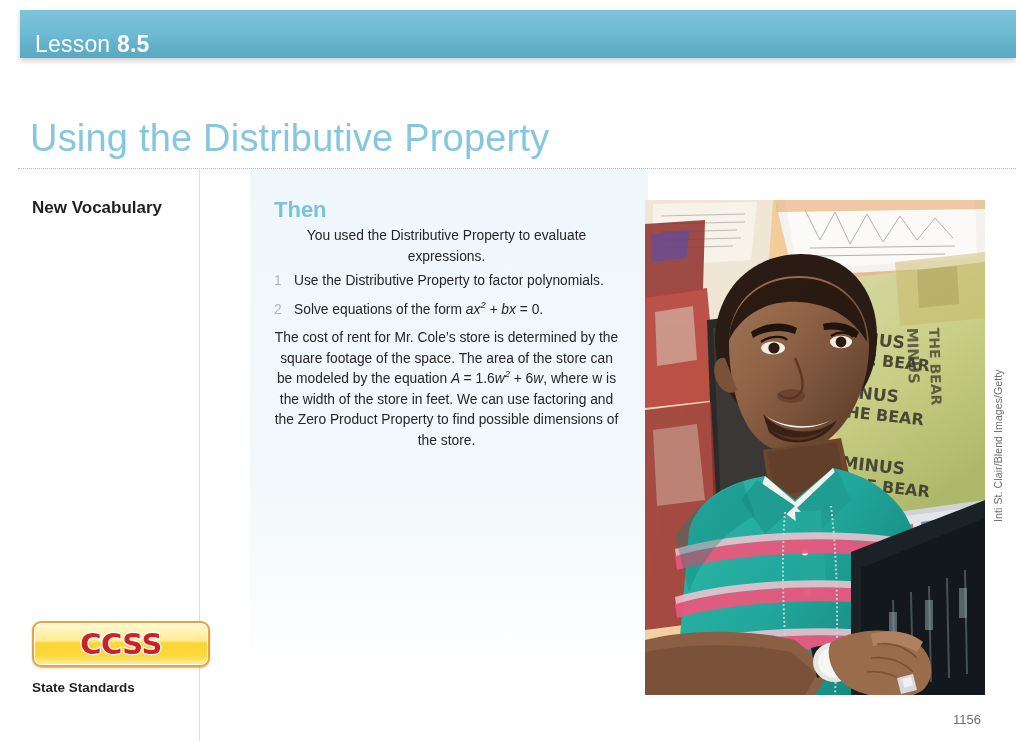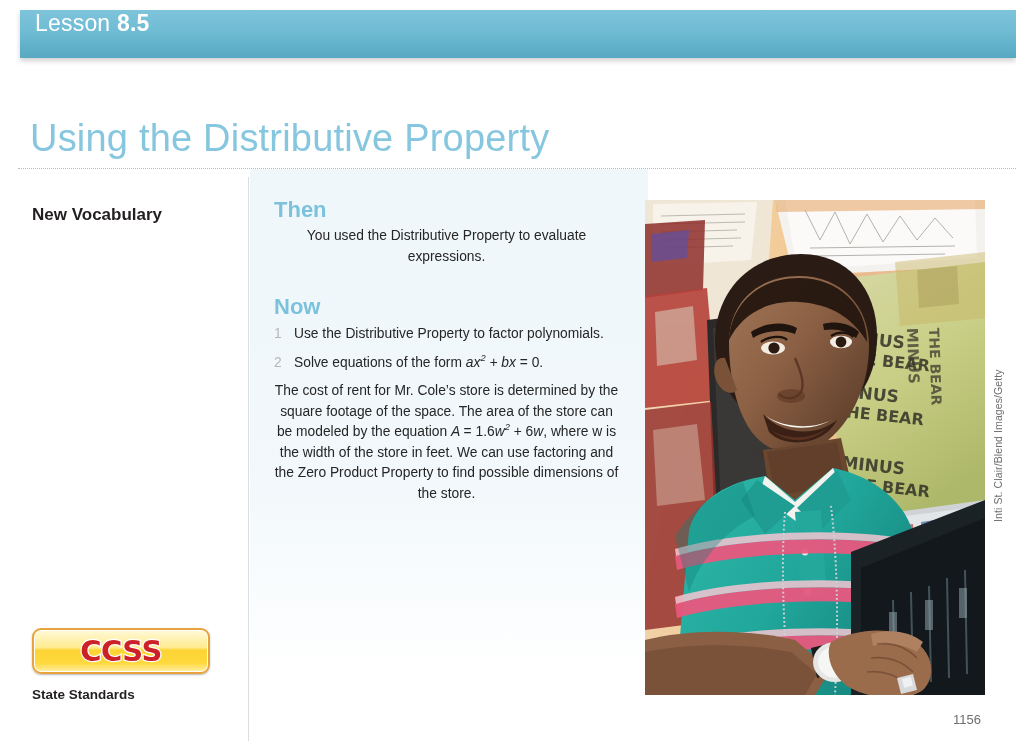--- a/index.html
+++ b/index.html
@@ -19,21 +19,21 @@
   
   .lesson-bar {
     position: absolute;
     left: 20px;
     top: 10px;
     right: 0;
     height: 48px;
     background: linear-gradient(to bottom, #7ec4da 0%, #6fbcd4 45%, #57a8c2 100%);
     box-shadow: 0 3px 5px rgba(0,0,0,0.18);
     display: flex;
-    align-items: flex-start;
+    align-items: flex-end;
   }
   .lesson-bar-text {
     color: #ffffff;
     font-size: 23px;
     letter-spacing: 0.2px;
     padding-left: 15px;
     white-space: nowrap;
   }
   .lesson-bar-text .num {
     font-weight: bold;
@@ -58,22 +58,22 @@
     right: 0px;
     top: 168px;
     height: 0;
     border-top: 1px dotted #b9bcbe;
   }
 
   
   .left-col {
     position: absolute;
     left: 0;
-    top: 177px;
-    width: 249px;
+    top: 170px;
+    width: 200px;
     bottom: 0;
     background: #ffffff;
     border-right: 1px solid #dcdfe1;
     box-sizing: border-box;
   }
   .vocab-heading {
     position: absolute;
     left: 32px;
     top: 28px;
     font-size: 17px;
@@ -255,21 +255,20 @@
     </div>
   </div>
 </div>
 
 <div class="mid-col">
   <div class="mid-inner">
 
     <h2 class="sect-head">Then</h2>
     <p class="body-text">You used the Distributive Property to evaluate expressions.</p>
 
-    <h2 class="sect-head now">Now</h2>
     <ul class="now-list">
       <li>
         <span class="n">1</span>
         <span>Use the Distributive Property to factor polynomials.</span>
       </li>
       <li>
         <span class="n">2</span>
         <span>Solve equations of the form </span><span class="mathvar">ax<sup class="exp">2</sup> + b<span class="mathvar">x</span> <span style="font-style:normal">= 0</span></span><span>.</span>
       </li>
     </ul>

